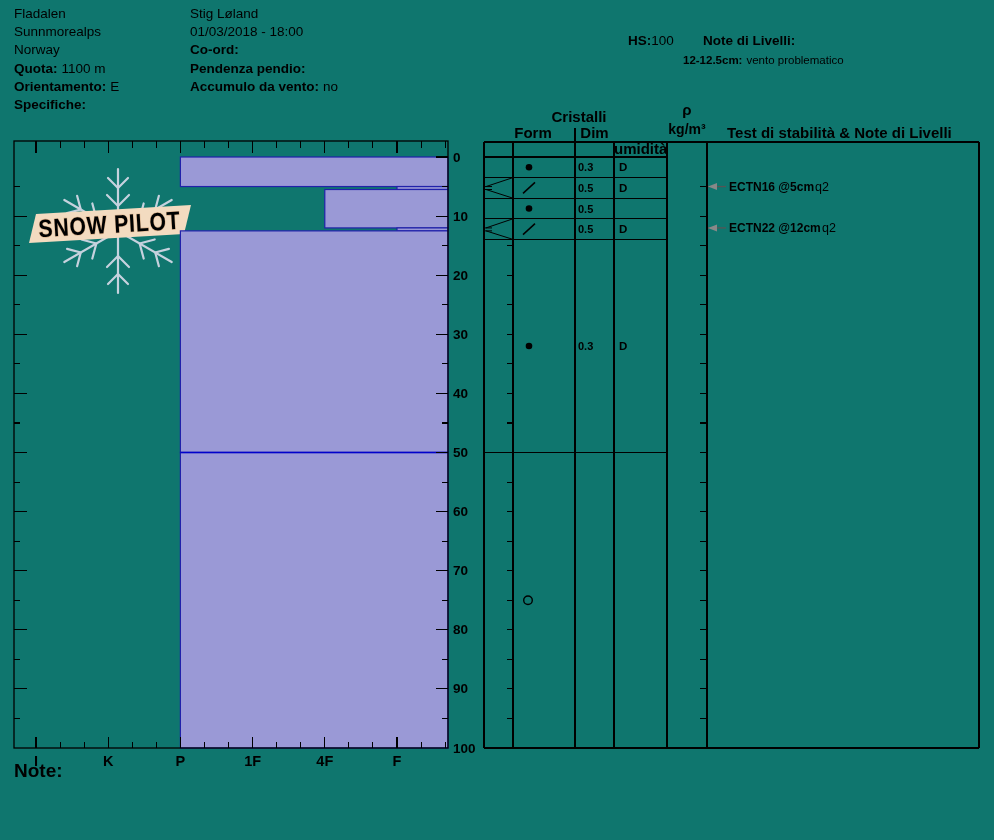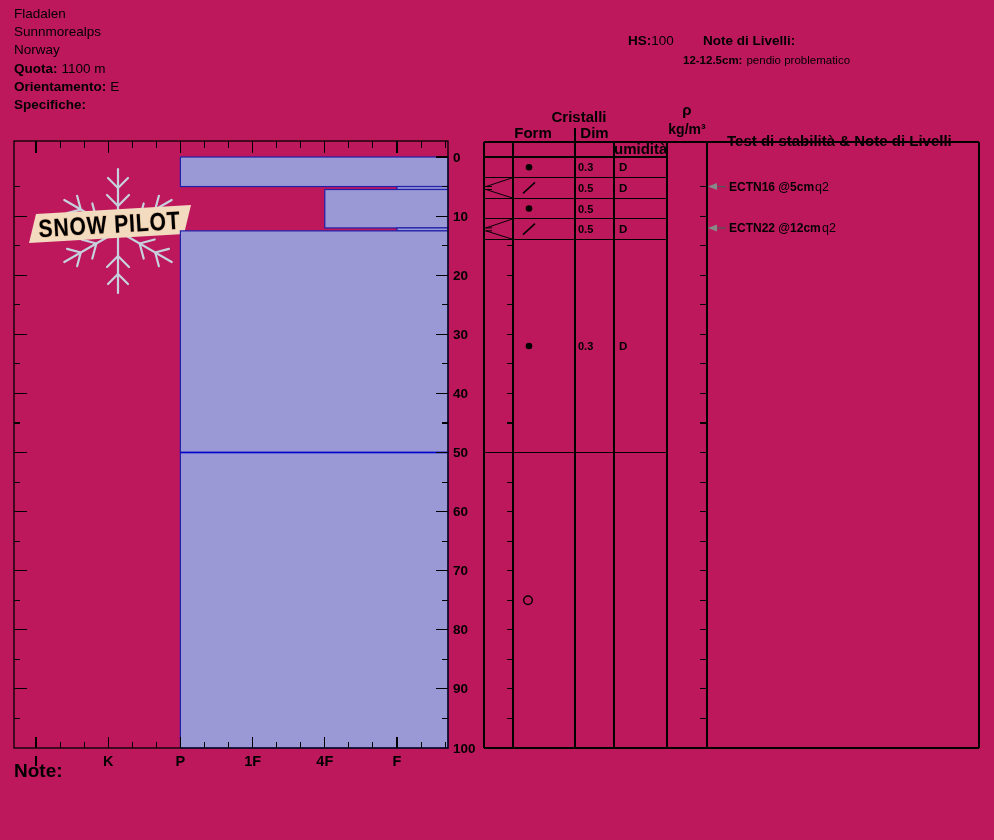--- a/index.html
+++ b/index.html
@@ -1,16 +1,16 @@
 <!DOCTYPE html>
 <html><head>
 <meta charset="utf-8">
 <style>
   html,body{margin:0;padding:0;background:#fff;}
-  .page{position:relative;width:994px;height:840px;background:#be185d;
+  .page{position:relative;width:994px;height:840px;background:#0f766e;
         font-family:"Liberation Sans",sans-serif;color:#000;overflow:hidden;}
   .hcol{position:absolute;top:5px;font-size:13.5px;line-height:18.2px;white-space:nowrap;}
   .hline{white-space:nowrap;}
   .b{font-weight:bold;}
   .hline .b:not(:empty){margin-right:4px;}
   .abs{position:absolute;white-space:nowrap;margin-top:28px;}
   .th{position:absolute;font-weight:bold;font-size:15px;text-align:center;white-space:nowrap;}
   .small-note{font-size:11.5px;}
   .small-note .b{margin-right:4px;}
   #psvg{position:absolute;left:0;top:0;}
@@ -24,38 +24,45 @@
 
   <div class="hcol" style="left:14px;">
     <div class="hline"><span class="b" style="font-weight:normal">Fladalen</span></div>
     <div class="hline"><span>Sunnmorealps</span></div>
     <div class="hline"><span>Norway</span></div>
     <div class="hline"><span class="b">Quota:</span><span>1100 m</span></div>
     <div class="hline"><span class="b">Orientamento:</span><span>E</span></div>
     <div class="hline"><span class="b">Specifiche:</span></div>
   </div>
 
+  <div class="hcol" style="left:190px;">
+    <div class="hline"><span>Stig Løland</span></div>
+    <div class="hline"><span>01/03/2018 - 18:00</span></div>
+    <div class="hline"><span class="b">Co-ord:</span></div>
+    <div class="hline"><span class="b">Pendenza pendio:</span></div>
+    <div class="hline"><span class="b">Accumulo da vento:</span><span>no</span></div>
+  </div>
 
 
   <div class="abs" style="left:628px;top:5px;font-size:13.5px;">
     <span class="b">HS:</span><span>100</span>
   </div>
 
   <div class="abs b" style="left:703px;top:5px;font-size:13.5px;">Note di Livelli:</div>
   <div class="abs small-note" style="left:683px;top:26px;">
-    <span class="b">12-12.5cm:</span><span>pendio problematico</span>
+    <span class="b">12-12.5cm:</span><span>vento problematico</span>
   </div>
 
   <div class="th" style="left:520px;top:108px;width:118px;">Cristalli</div>
   <div class="th" style="left:506px;top:124px;width:54px;">Form</div>
   <div class="th" style="left:575px;top:124px;width:39px;">Dim</div>
   <div class="th" style="left:614px;top:140px;width:53px;text-align:right;">umidità</div>
   <div class="th" style="left:667px;top:101px;width:40px;font-size:15px;">ρ</div>
   <div class="th" style="left:667px;top:121px;width:40px;font-size:14px;text-align:center;">kg/m³</div>
-  <div class="th" style="left:727px;top:124px;text-align:left;margin-top:8px;">Test di stabilità &amp; Note di Livelli</div>
+  <div class="th" style="left:727px;top:124px;text-align:left;">Test di stabilità &amp; Note di Livelli</div>
 
   <svg id="psvg" width="994" height="840" viewBox="0 0 994 840">
       <g>
         <g transform="translate(118,231) rotate(0)" stroke="#c6d2de" stroke-width="2.2" fill="none" stroke-linecap="round">
           <line x1="0" y1="2" x2="0" y2="-62"></line>
           <path d="M-11,-36 L0,-25 L11,-36"></path>
           <path d="M-10,-53 L0,-43 L10,-53"></path>
         </g>
         <g transform="translate(118,231) rotate(60)" stroke="#c6d2de" stroke-width="2.2" fill="none" stroke-linecap="round">
           <line x1="0" y1="2" x2="0" y2="-62"></line>

